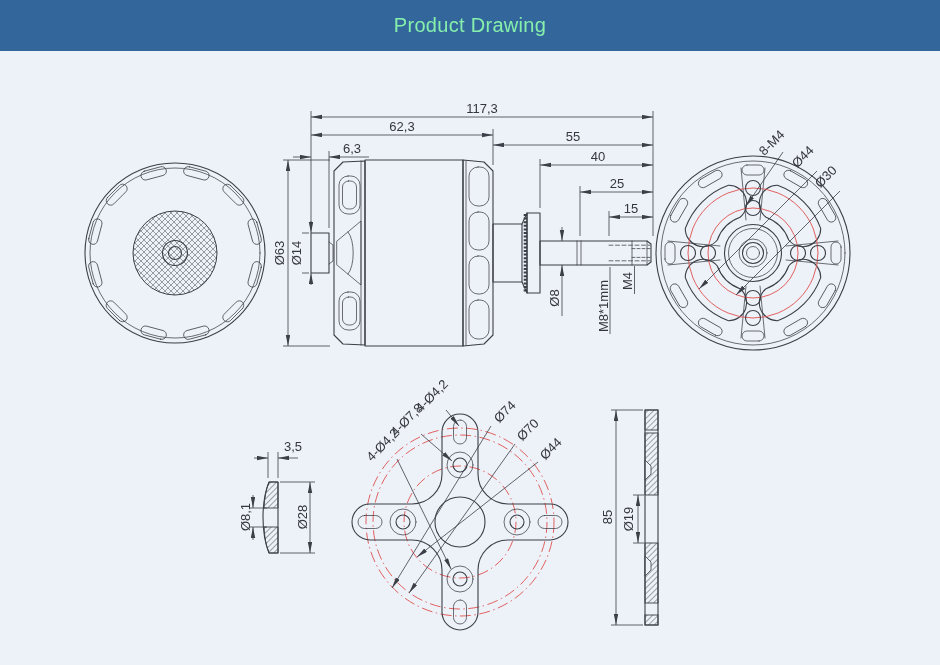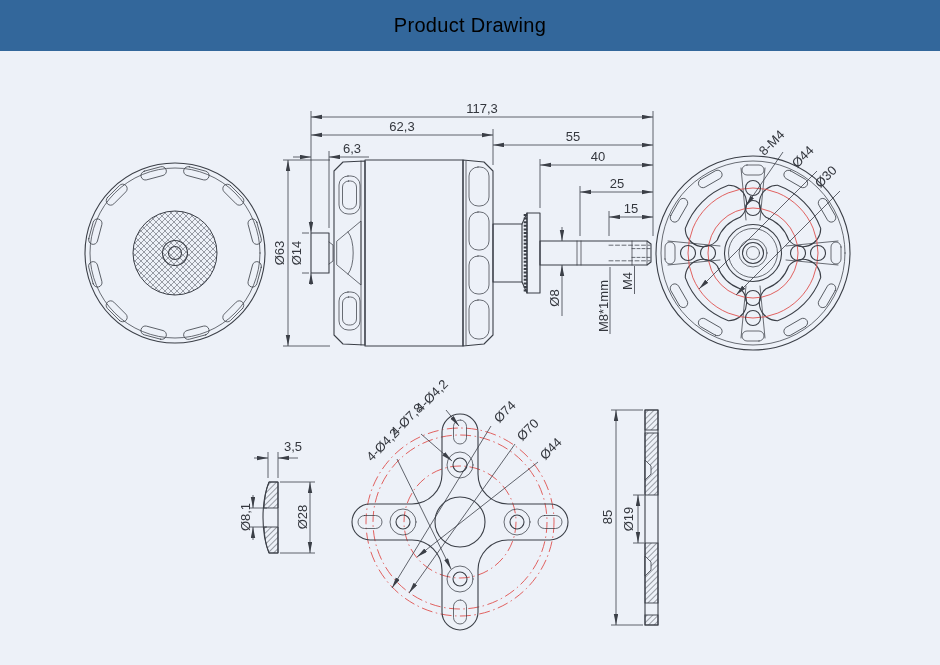--- a/index.html
+++ b/index.html
@@ -1,18 +1,18 @@
 <!DOCTYPE html>
 <html><head>
 <meta charset="utf-8">
 <style>
   html,body{margin:0;padding:0;}
   body{width:940px;height:665px;background:#edf1f8;overflow:hidden;font-family:"Liberation Sans",sans-serif;}
   .header{width:940px;height:51px;background:#33679b;display:flex;align-items:center;justify-content:center;}
-  .header span{color:#000000;font-size:20px;letter-spacing:.3px;}
+  .header span{color:#86efac;font-size:20px;letter-spacing:.3px;}
   svg{display:block;}
   .ln{stroke:#3b3f47;stroke-width:1.1;fill:none;stroke-linejoin:round;stroke-linecap:round;}
   .thin{stroke-width:0.75;}
   .dim{stroke:#3b3f47;stroke-width:0.8;fill:none;}
   .red{stroke:#df504e;stroke-width:0.9;fill:none;}
   .reddash{stroke-dasharray:11 3.5 1.5 3.5;}
   text.t{font-family:"Liberation Sans",sans-serif;font-size:13px;fill:#34373e;}
 </style>
 </head>
 <body>

